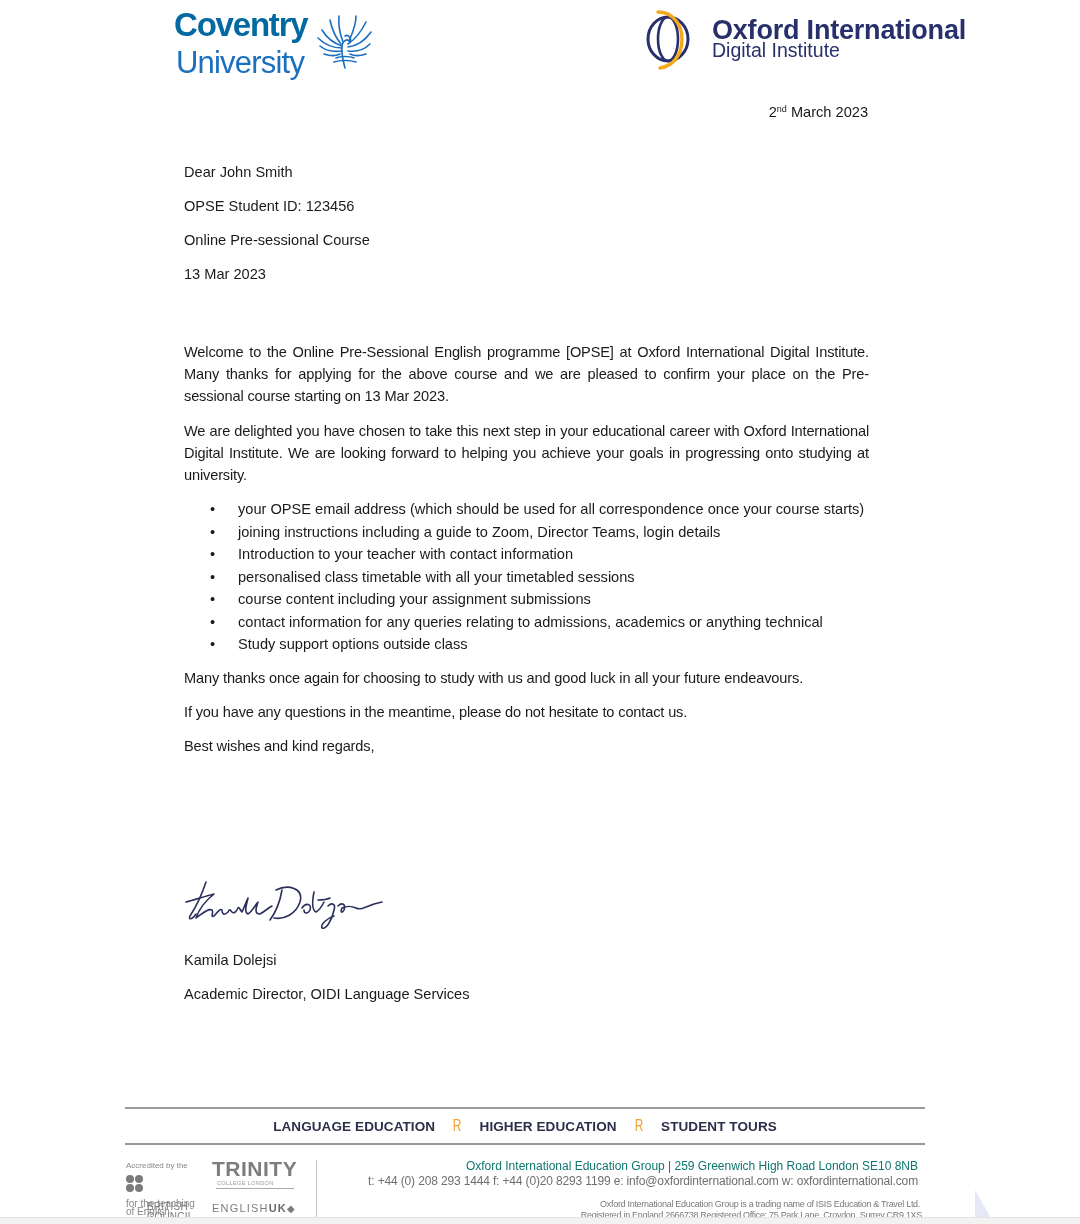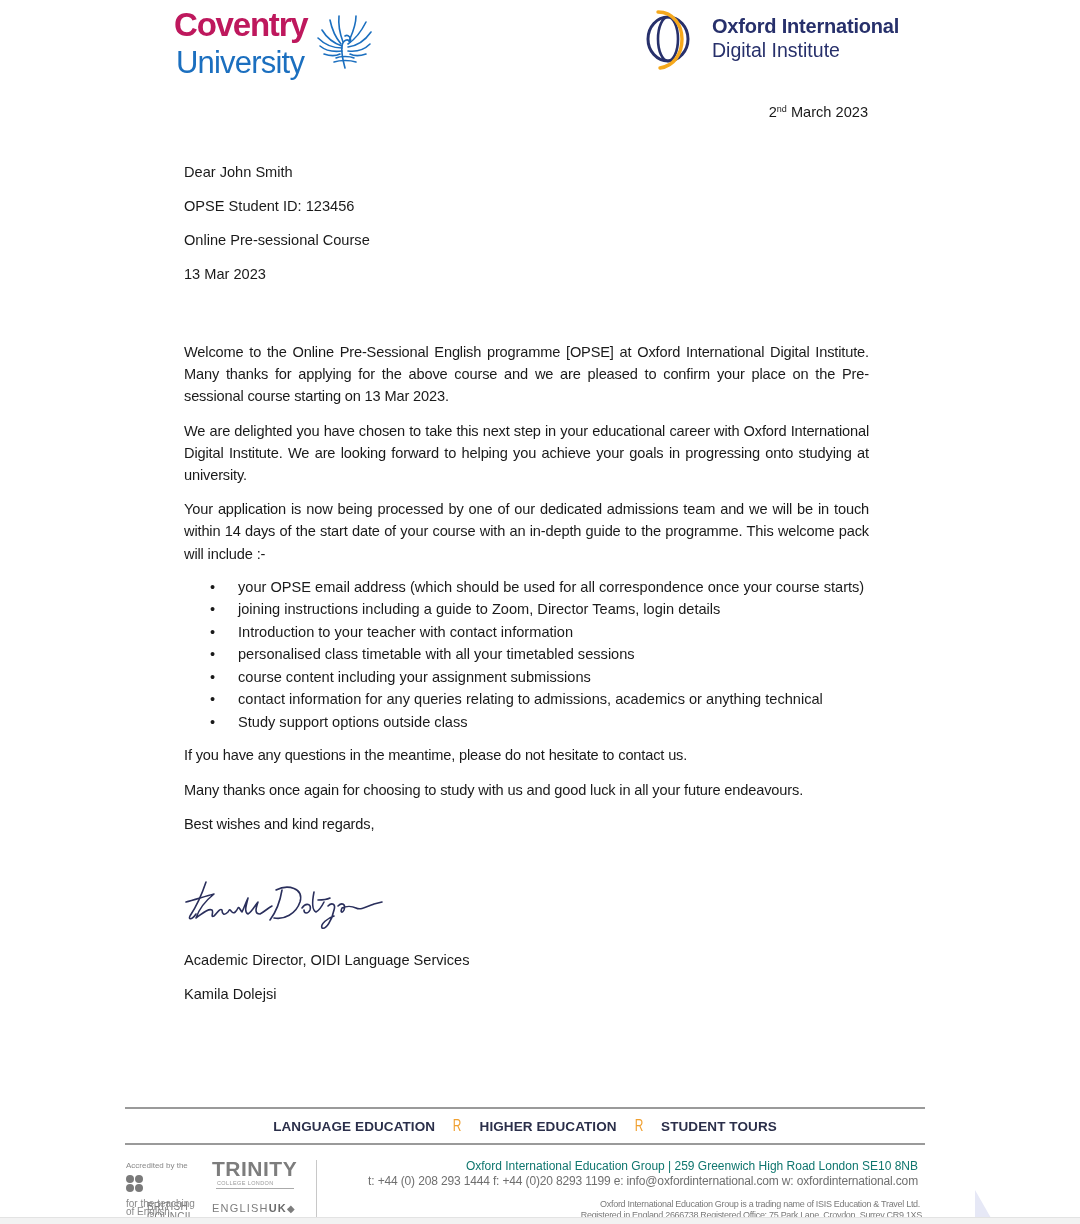--- a/index.html
+++ b/index.html
@@ -3,27 +3,27 @@
 <meta charset="utf-8">
 <style>
   * { margin: 0; padding: 0; box-sizing: border-box; }
   html, body { width: 1080px; height: 1224px; background: #ffffff; overflow: hidden; }
   body { position: relative; font-family: "Liberation Sans", sans-serif; color: #1a1a1a; }
 
   .page { position: absolute; left: 0; top: 0; width: 1080px; height: 1224px; background: #fff; }
 
   
   .cov-logo { position: absolute; left: 174px; top: 8px; width: 200px; height: 62px; }
-  .cov-word1 { position: absolute; left: 0; top: 0; font-family: "Liberation Sans", sans-serif; font-weight: bold; font-size: 33px; letter-spacing: -1.2px; color: #be185d; line-height: 34px; }
+  .cov-word1 { position: absolute; left: 0; top: 0; font-family: "Liberation Sans", sans-serif; font-weight: bold; font-size: 33px; letter-spacing: -1.2px; color: #0369a1; line-height: 34px; }
   .cov-word2 { position: absolute; left: 2px; top: 28px; font-family: "Liberation Sans", sans-serif; font-size: 31px; letter-spacing: -0.8px; color: #1b6fbf; line-height: 32px; margin-top: 11px; }
   .phoenix { position: absolute; left: 140px; top: 2px; width: 62px; height: 62px; }
 
   .oxf-logo { position: absolute; left: 644px; top: 6px; width: 280px; height: 64px; }
   .oxf-globe { position: absolute; left: 0; top: 0; width: 52px; height: 64px; }
-  .oxf-line1 { position: absolute; left: 68px; top: 9px; font-weight: bold; font-size: 20px; color: #27306b; white-space: nowrap; letter-spacing: -0.2px; }
+  .oxf-line1 { position: absolute; left: 68px; top: 9px; font-weight: bold; font-size: 27px; color: #27306b; white-space: nowrap; letter-spacing: -0.2px; }
   .oxf-line2 { position: absolute; left: 68px; top: 33px; font-size: 19.5px; color: #27306b; white-space: nowrap; }
 
   
   .letter { font-family: "Liberation Sans", sans-serif; font-size: 14.6px; color: #1a1a1a; }
   .date { position: absolute; right: 212px; top: 104px; font-size: 14.6px; white-space: nowrap; }
   .date sup { font-size: 9px; vertical-align: 5px; }
 
   .addr { position: absolute; left: 184px; top: 164px; }
   .addr div { height: 34px; line-height: 17px; white-space: nowrap; }
 
@@ -109,50 +109,49 @@
     <div class="addr">
       <div>Dear John Smith</div>
       <div>OPSE Student ID: 123456</div>
       <div>Online Pre-sessional Course</div>
       <div>13 Mar 2023</div>
     </div>
 
     <div class="body">
       <p>Welcome to the Online Pre-Sessional English programme [OPSE] at Oxford International Digital Institute.  Many thanks for applying for the above course and we are pleased to confirm your place on the Pre-sessional course starting on 13 Mar 2023.</p>
       <p>We are delighted you have chosen to take this next step in your educational career with Oxford International Digital Institute.  We are looking forward to helping you achieve your goals in progressing onto studying at university.</p>
-      <p style="margin-bottom:11px">Your application is now being processed by one of our dedicated admissions team and we will be in touch within 14 days of the start date of your course with an in-depth guide to the programme.  This welcome pack will include :-</p>
       <ul>
         <li><span class="bullet">•</span><span>your OPSE email address (which should be used for all correspondence once your course starts)</span></li>
         <li><span class="bullet">•</span><span>joining instructions including a guide to Zoom, Director Teams, login details</span></li>
         <li><span class="bullet">•</span><span>Introduction to your teacher with contact information</span></li>
         <li><span class="bullet">•</span><span>personalised class timetable with all your timetabled sessions</span></li>
         <li><span class="bullet">•</span><span>course content including your assignment submissions</span></li>
         <li><span class="bullet">•</span><span>contact information for any queries relating to admissions, academics or anything technical</span></li>
         <li><span class="bullet">•</span><span>Study support options outside class</span></li>
       </ul>
+      <p>Many thanks once again for choosing to study with us and good luck in all your future endeavours.</p>
       <p>If you have any questions in the meantime, please do not hesitate to contact us.</p>
-      <p>Many thanks once again for choosing to study with us and good luck in all your future endeavours.</p>
       <p>Best wishes and kind regards,</p>
     </div>
 
     <svg class="sig" viewBox="0 0 200 62" fill="none" stroke="#2a2f5c" stroke-width="1.6" stroke-linecap="round" stroke-linejoin="round">
       <path d="M22 10 C18 22 14 32 6 44 C4 48 8 48 12 42"></path>
       <path d="M2 30 C10 28 22 24 30 22 C20 30 14 40 12 46 C18 42 24 36 28 38 C30 40 26 46 30 44 C34 40 36 36 38 38 C38 42 40 44 44 40 C46 36 46 38 48 40 C50 42 52 40 54 36 C55 34 56 38 58 40 C60 36 62 30 64 26 C62 34 60 40 64 42 C68 40 72 32 74 30 C72 36 70 42 76 42 C80 40 84 36 88 34"></path>
       <path d="M98 18 C96 30 92 40 86 48"></path>
       <path d="M92 18 C104 12 120 16 116 30 C112 42 100 48 90 46"></path>
       <path d="M118 36 C122 30 128 32 126 38 C124 42 120 42 120 38"></path>
       <path d="M130 20 C128 30 128 38 132 40 C136 38 138 34 140 30"></path>
       <path d="M134 28 C138 28 142 28 146 26"></path>
       <path d="M144 34 C148 30 152 32 150 38 C148 48 142 58 138 56 C136 52 144 46 150 44"></path>
       <path d="M154 34 C158 30 162 32 160 38 C158 42 156 40 158 36 C162 34 168 34 172 36 C176 38 180 36 190 32 L198 30"></path>
     </svg>
 
     <div class="signer">
+      <div>Kamila Dolejsi</div>
       <div>Academic Director, OIDI Language Services</div>
-      <div>Kamila Dolejsi</div>
     </div>
   </div>
 
   <div class="f-rule" style="top:1107px"></div>
   <div class="f-nav">
     <span>LANGUAGE EDUCATION</span><span class="sep">R</span><span>HIGHER EDUCATION</span><span class="sep">R</span><span>STUDENT TOURS</span>
   </div>
   <div class="f-rule" style="top:1143px"></div>
 
   <div class="acc acc-small">Accredited by the</div>

